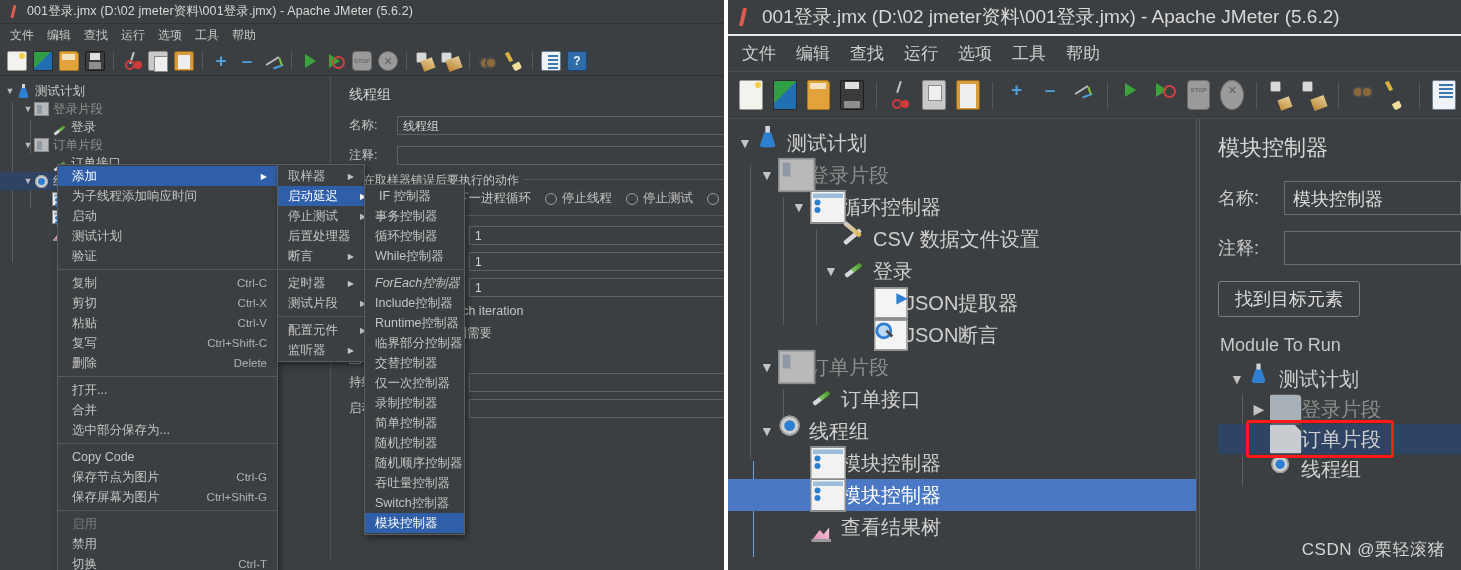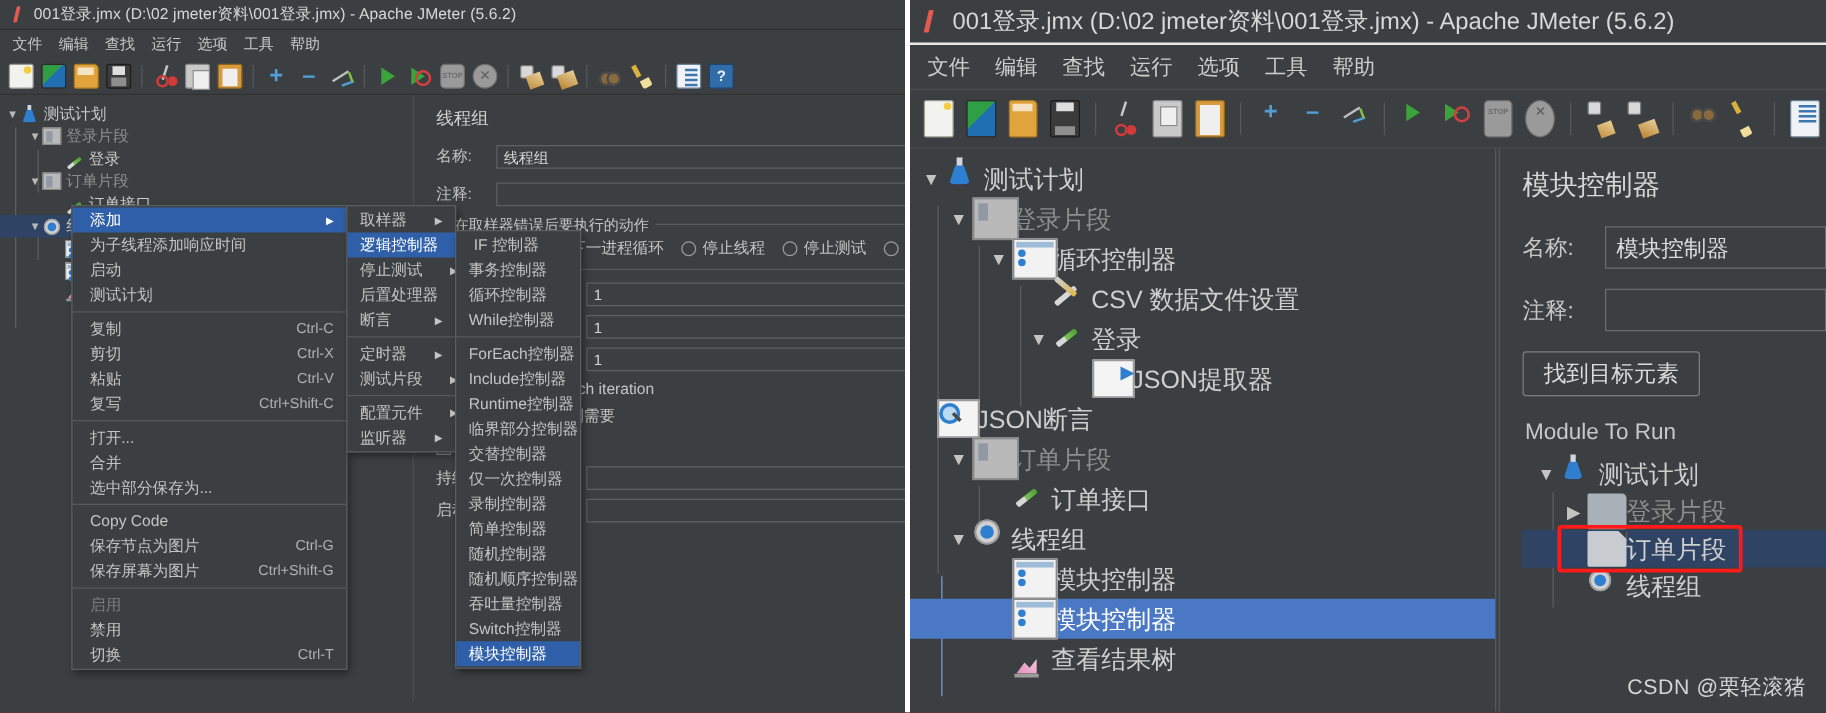--- a/index.html
+++ b/index.html
@@ -1,18 +1,18 @@
 <!DOCTYPE html>
 <html><head>
 <meta charset="utf-8">
 <style>
   * { box-sizing: border-box; margin:0; padding:0; }
   html,body { width:1461px; height:570px; overflow:hidden; background:#3c3f41;
     font-family:"Liberation Sans","DejaVu Sans",sans-serif; }
-  .stage { position:relative; width:1204px; height:570px; background:#b91c1c; }
+  .stage { position:relative; width:1204px; height:570px; background:#1d4ed8; }
 
   
   .shot-left { position:absolute; left:0; top:0; width:724px; height:570px;
     background:#3c3f41; overflow:hidden; }
   .titlebar { position:relative; height:24px; background:#3c3f41; display:flex;
     align-items:center; padding-left:8px; border-bottom:1px solid #323232; }
   .tb-icon { width:12px; height:14px; margin-right:7px; position:relative; }
   .tb-icon::before { content:""; position:absolute; left:4px; top:0; width:3px; height:13px;
     background:#e05a4f; transform:skewX(-13deg); border-radius:1px; }
   .tb-title { color:#d8d8d8; font-size:12.5px; white-space:nowrap; letter-spacing:.1px; }
@@ -431,36 +431,43 @@
         </div>
         <div class="mrow">
           <span>为子线程添加响应时间</span>
         </div>
         <div class="mrow">
           <span>启动</span>
         </div>
         <div class="mrow">
           <span>测试计划</span>
         </div>
+        <div class="mrow">
+          <span>验证</span>
+        </div>
         <div class="msep"></div>
         <div class="mrow">
           <span>复制</span>
           <span class="acc">Ctrl-C</span>
         </div>
         <div class="mrow">
           <span>剪切</span>
           <span class="acc">Ctrl-X</span>
         </div>
         <div class="mrow">
           <span>粘贴</span>
           <span class="acc">Ctrl-V</span>
         </div>
         <div class="mrow">
           <span>复写</span>
           <span class="acc">Ctrl+Shift-C</span>
+        </div>
+        <div class="mrow">
+          <span>删除</span>
+          <span class="acc">Delete</span>
         </div>
         <div class="msep"></div>
         <div class="mrow">
           <span>打开...</span>
         </div>
         <div class="mrow">
           <span>合并</span>
         </div>
         <div class="mrow">
           <span>选中部分保存为...</span>
@@ -490,21 +497,21 @@
         </div>
 
       </div>
 
       <div class="menu" style="left:277px; top:88px; width:88px;">
         <div class="mrow" style="padding-left:10px;">
           <span>取样器</span>
           <span class="sub">▶</span>
         </div>
         <div class="mrow hl" style="padding-left:10px;">
-          <span>逻辑控制器</span>
+          <span>启动延迟</span>
           <span class="sub">▶</span>
         </div>
         <div class="mrow" style="padding-left:10px;">
           <span>停止测试</span>
           <span class="sub">▶</span>
         </div>
         <div class="mrow" style="padding-left:10px;">
           <span>后置处理器</span>
           <span class="sub">▶</span>
         </div>
@@ -539,21 +546,21 @@
         <div class="mrow" style="padding-left:10px;">
           <span>事务控制器</span>
         </div>
         <div class="mrow" style="padding-left:10px;">
           <span>循环控制器</span>
         </div>
         <div class="mrow" style="padding-left:10px;">
           <span>While控制器</span>
         </div>
         <div class="msep"></div>
-        <div class="mrow" style="padding-left:10px;">
+        <div class="mrow" style="padding-left:10px;font-style:italic;">
           <span>ForEach控制器</span>
         </div>
         <div class="mrow" style="padding-left:10px;">
           <span>Include控制器</span>
         </div>
         <div class="mrow" style="padding-left:10px;">
           <span>Runtime控制器</span>
         </div>
         <div class="mrow" style="padding-left:10px;">
           <span>临界部分控制器</span>
@@ -669,21 +676,21 @@
         <div class="rnode" style="padding-left:92px;">
           <span class="arrow">▼</span>
           <span class="tico ti-sampler" style="transform:scale(1.5); transform-origin:left center;"></span>
           <span>登录</span>
         </div>
         <div class="rnode" style="padding-left:124px;">
           <span class="arrow blank">▼</span>
           <span class="tico ti-json" style="transform:scale(1.4); transform-origin:left center;"></span>
           <span>JSON提取器</span>
         </div>
-        <div class="rnode" style="">
+        <div class="rnode" style="padding-left:124px;">
           <span class="arrow blank">▼</span>
           <span class="tico ti-assert" style="transform:scale(1.4); transform-origin:left center;"></span>
           <span>JSON断言</span>
         </div>
         <div class="rnode dim" style="padding-left:28px;">
           <span class="arrow">▼</span>
           <span class="tico ti-frag" style="transform:scale(1.55); transform-origin:left center;"></span>
           <span>订单片段</span>
         </div>
         <div class="rnode" style="padding-left:60px;">

